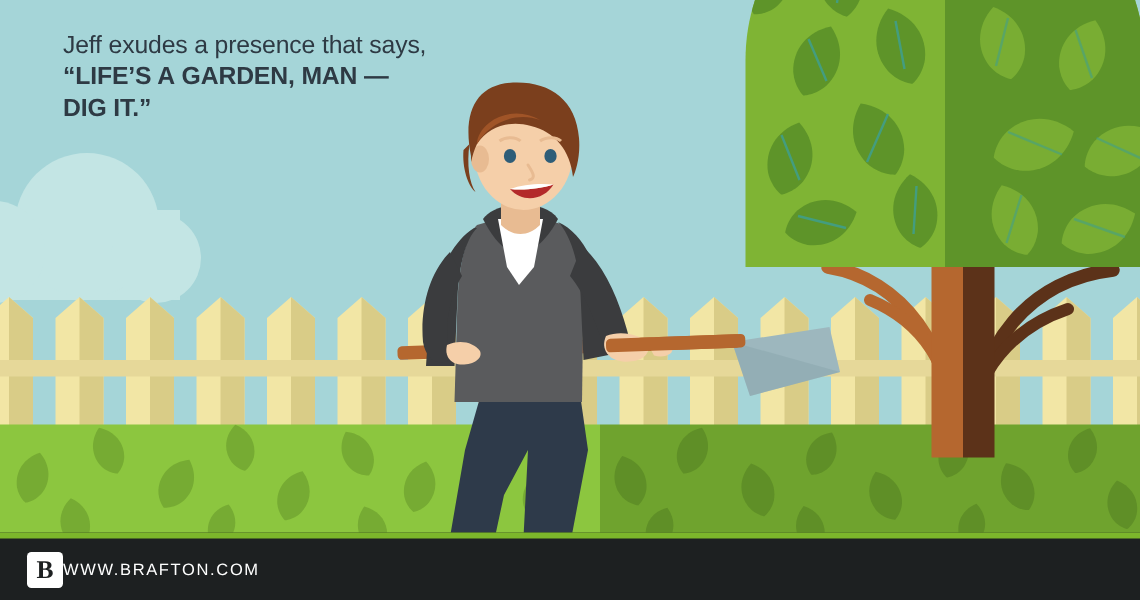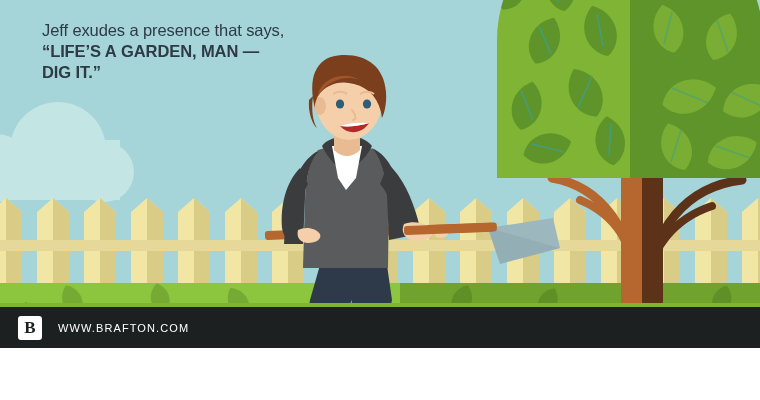--- a/index.html
+++ b/index.html
@@ -3,21 +3,21 @@
 <meta charset="utf-8">
 <style>
   html, body {
     margin: 0;
     padding: 0;
     background: #ffffff;
   }
   #scene {
     position: relative;
     width: 760px;
-    height: 348px;
+    height: 400px;
     overflow: hidden;
     font-family: "Liberation Sans", sans-serif;
   }
   #scene svg.layer {
     position: absolute;
     top: 0;
     left: 0;
     width: 760px;
     height: 400px;
     display: block;
@@ -60,21 +60,20 @@
     display: flex;
     align-items: center;
     justify-content: center;
     font-family: "Liberation Serif", serif;
     font-weight: bold;
     font-size: 17px;
     color: #1d2021;
     line-height: 1;
   }
   #brand-url {
-    margin-left: 16px;
     color: #ffffff;
     font-family: "Liberation Sans", sans-serif;
     font-size: 11px;
     letter-spacing: 1.1px;
   }
 </style>
 </head>
 <body>
 
 <div id="scene">

